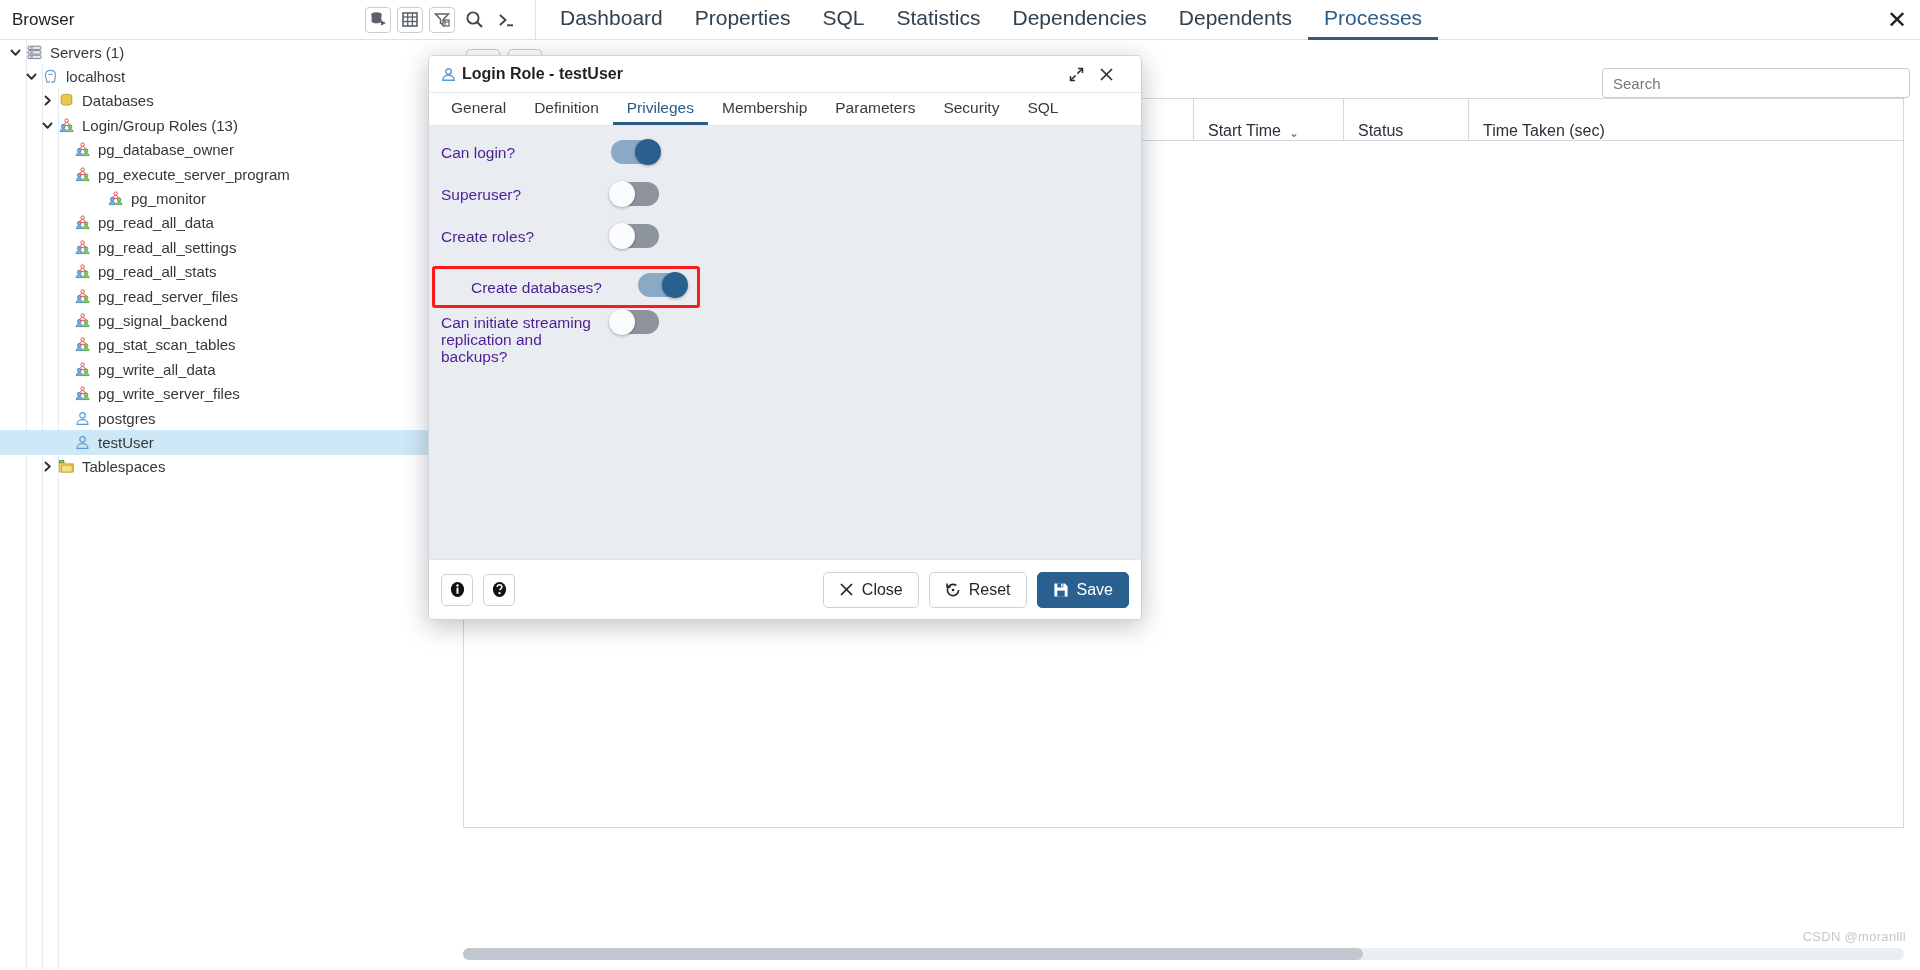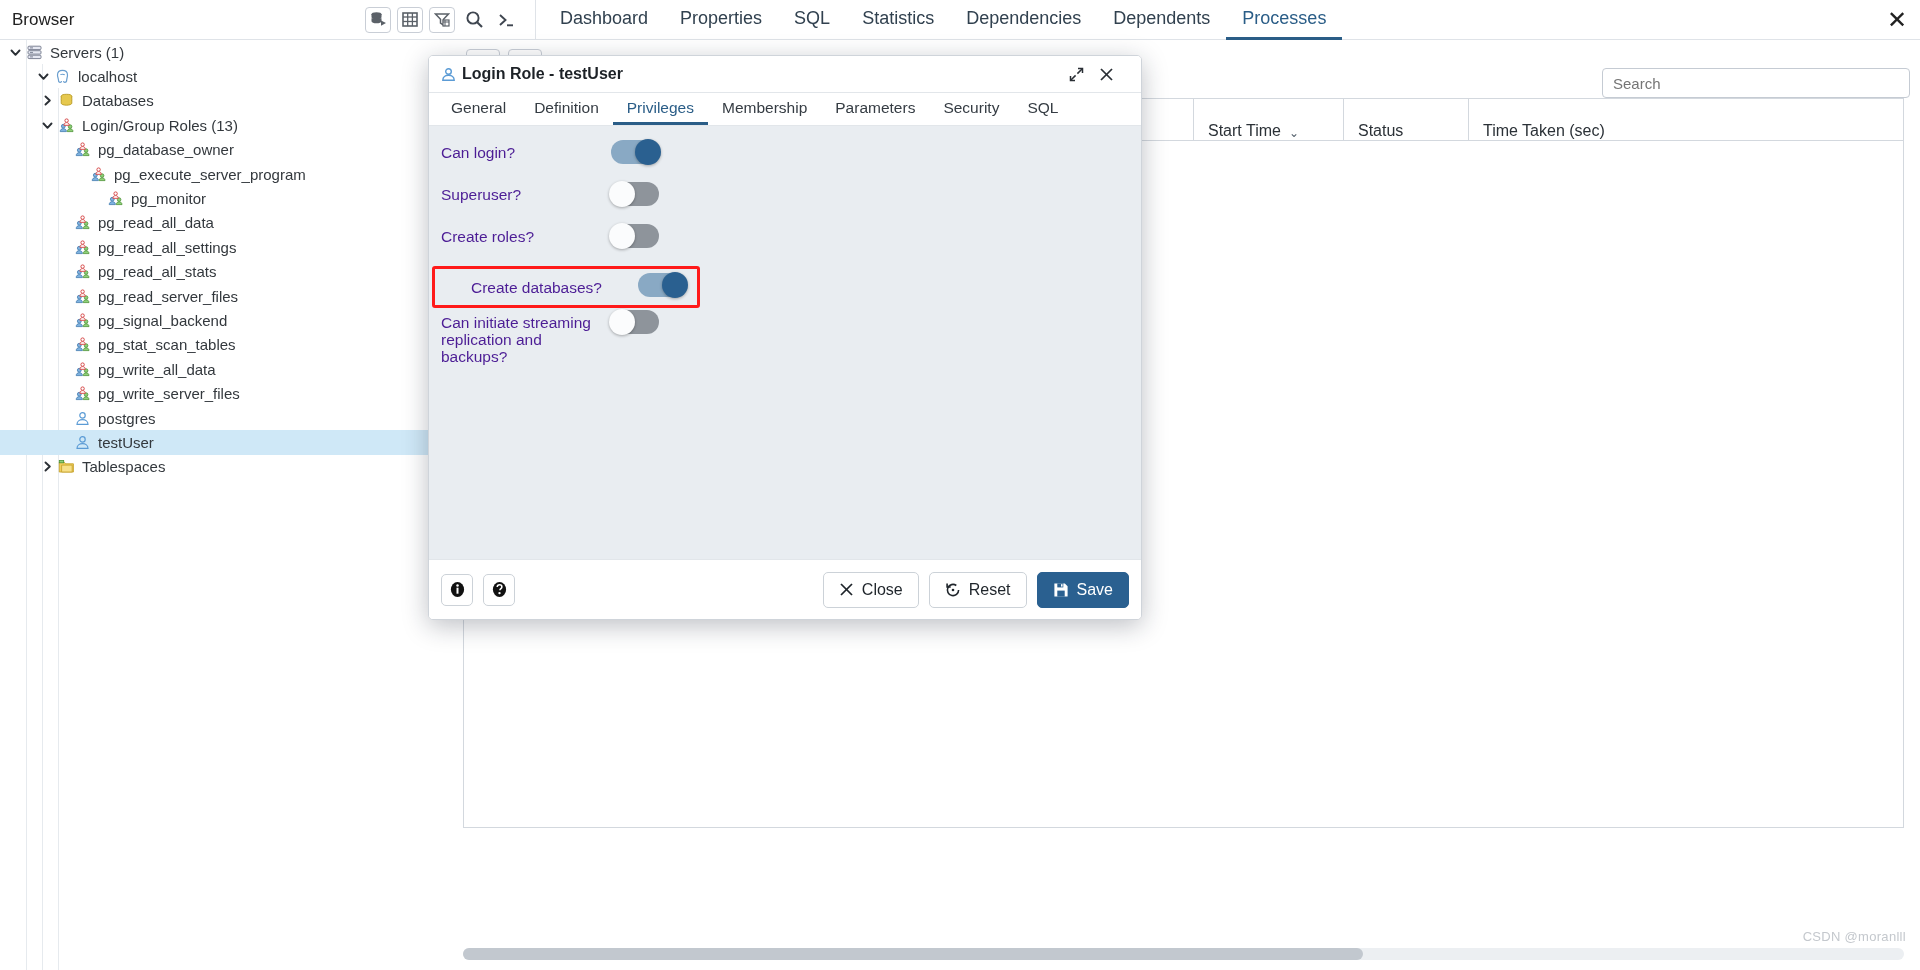--- a/index.html
+++ b/index.html
@@ -48,21 +48,21 @@
     width: 1px; height: 40px; background: #dfe3e8;
     margin-left: 6px; margin-right: 8px;
   }
   .tabs {
     display: flex; align-items: stretch; height: 40px;
     flex: 1;
   }
   .tab {
     padding: 0 16px;
     display: flex; align-items: center;
-    font-size: 18px;
+    font-size: 21px;
     color: #31414f;
     cursor: pointer;
     border-bottom: 3px solid transparent;
     white-space: nowrap;
   }
   .tab.active {
     color: #2a5d87;
     border-bottom-color: #2a5d87;
   }
   .win-close {
@@ -404,21 +404,21 @@
               <rect x="2" y="1.2" width="13" height="3.4" rx="1" fill="#e6e8f2" stroke="#7d8394" stroke-width="1"></rect>
               <rect x="2" y="5.7" width="13" height="3.4" rx="1" fill="#e6e8f2" stroke="#7d8394" stroke-width="1"></rect>
               <rect x="2" y="10.2" width="13" height="3.4" rx="1" fill="#e6e8f2" stroke="#7d8394" stroke-width="1"></rect>
               <line x1="4" y1="2.9" x2="7" y2="2.9" stroke="#7d8394" stroke-width="1"></line>
               <line x1="4" y1="7.4" x2="7" y2="7.4" stroke="#7d8394" stroke-width="1"></line>
               <line x1="4" y1="11.9" x2="7" y2="11.9" stroke="#7d8394" stroke-width="1"></line>
             </svg>
           </span>
           <span class="tree-label">Servers (1)</span>
         </div>
-        <div class="tree-row" style="padding-left: 34px; text-align: right;">
+        <div class="tree-row" style="padding-left: 22px; text-align: right;">
           <span class="chev">
             <svg width="13" height="13" viewBox="0 0 13 13">
               <polyline points="2.5,4.5 6.5,8.8 10.5,4.5" fill="none" stroke="#2a2f35" stroke-width="1.9" stroke-linecap="round" stroke-linejoin="round"></polyline>
             </svg>
           </span>
           <span class="tree-icon">
             <svg width="17" height="15" viewBox="0 0 17 15">
               <path d="M8.5 1.3c3 0 5 1.9 5 4.6 0 2.3-.8 3.6-.8 5.2 0 1.2-.7 2.3-1.9 2.3-.9 0-1.2-.7-1.2-1.5M8.5 1.3C5.5 1.3 3.5 3.2 3.5 5.9c0 2.5 1 3.5 1 5.4 0 1.1.6 2.1 1.7 2.1.9 0 1.3-.6 1.3-1.5" fill="none" stroke="#6b9fcf" stroke-width="1.2"></path>
               <path d="M6.3 5.6c.8-.5 3.5-.6 4.4.1" fill="none" stroke="#6b9fcf" stroke-width="1.1"></path>
             </svg>
@@ -465,21 +465,21 @@
               <circle cx="5.3" cy="8.2" r="1.9" fill="#7fb3e0" stroke="#3f78ad" stroke-width=".8"></circle>
               <path d="M2.2 13.6c0-1.9 1.4-3 3.1-3s3.1 1.1 3.1 3z" fill="#7fb3e0" stroke="#3f78ad" stroke-width=".8"></path>
               <circle cx="12.1" cy="8.6" r="1.8" fill="#8fd07a" stroke="#4d9236" stroke-width=".8"></circle>
               <path d="M9.2 13.6c0-1.8 1.3-2.8 2.9-2.8s2.9 1 2.9 2.8z" fill="#8fd07a" stroke="#4d9236" stroke-width=".8"></path>
               <circle cx="8.6" cy="2.6" r="1.7" fill="#fff" stroke="#d74b4b" stroke-width="1"></circle>
               <path d="M5.9 7.3c0-1.7 1.2-2.7 2.7-2.7s2.7 1 2.7 2.7z" fill="#fff" stroke="#d74b4b" stroke-width="1"></path>
             </svg>
           </span>
           <span class="tree-label">pg_database_owner</span>
         </div>
-        <div class="tree-row" style="padding-left: 70px;">
+        <div class="tree-row" style="padding-left: 54px;">
           <span class="chev empty"></span>
           <span class="tree-icon">
             <svg width="17" height="15" viewBox="0 0 17 15">
               <circle cx="5.3" cy="8.2" r="1.9" fill="#7fb3e0" stroke="#3f78ad" stroke-width=".8"></circle>
               <path d="M2.2 13.6c0-1.9 1.4-3 3.1-3s3.1 1.1 3.1 3z" fill="#7fb3e0" stroke="#3f78ad" stroke-width=".8"></path>
               <circle cx="12.1" cy="8.6" r="1.8" fill="#8fd07a" stroke="#4d9236" stroke-width=".8"></circle>
               <path d="M9.2 13.6c0-1.8 1.3-2.8 2.9-2.8s2.9 1 2.9 2.8z" fill="#8fd07a" stroke="#4d9236" stroke-width=".8"></path>
               <circle cx="8.6" cy="2.6" r="1.7" fill="#fff" stroke="#d74b4b" stroke-width="1"></circle>
               <path d="M5.9 7.3c0-1.7 1.2-2.7 2.7-2.7s2.7 1 2.7 2.7z" fill="#fff" stroke="#d74b4b" stroke-width="1"></path>
             </svg>

